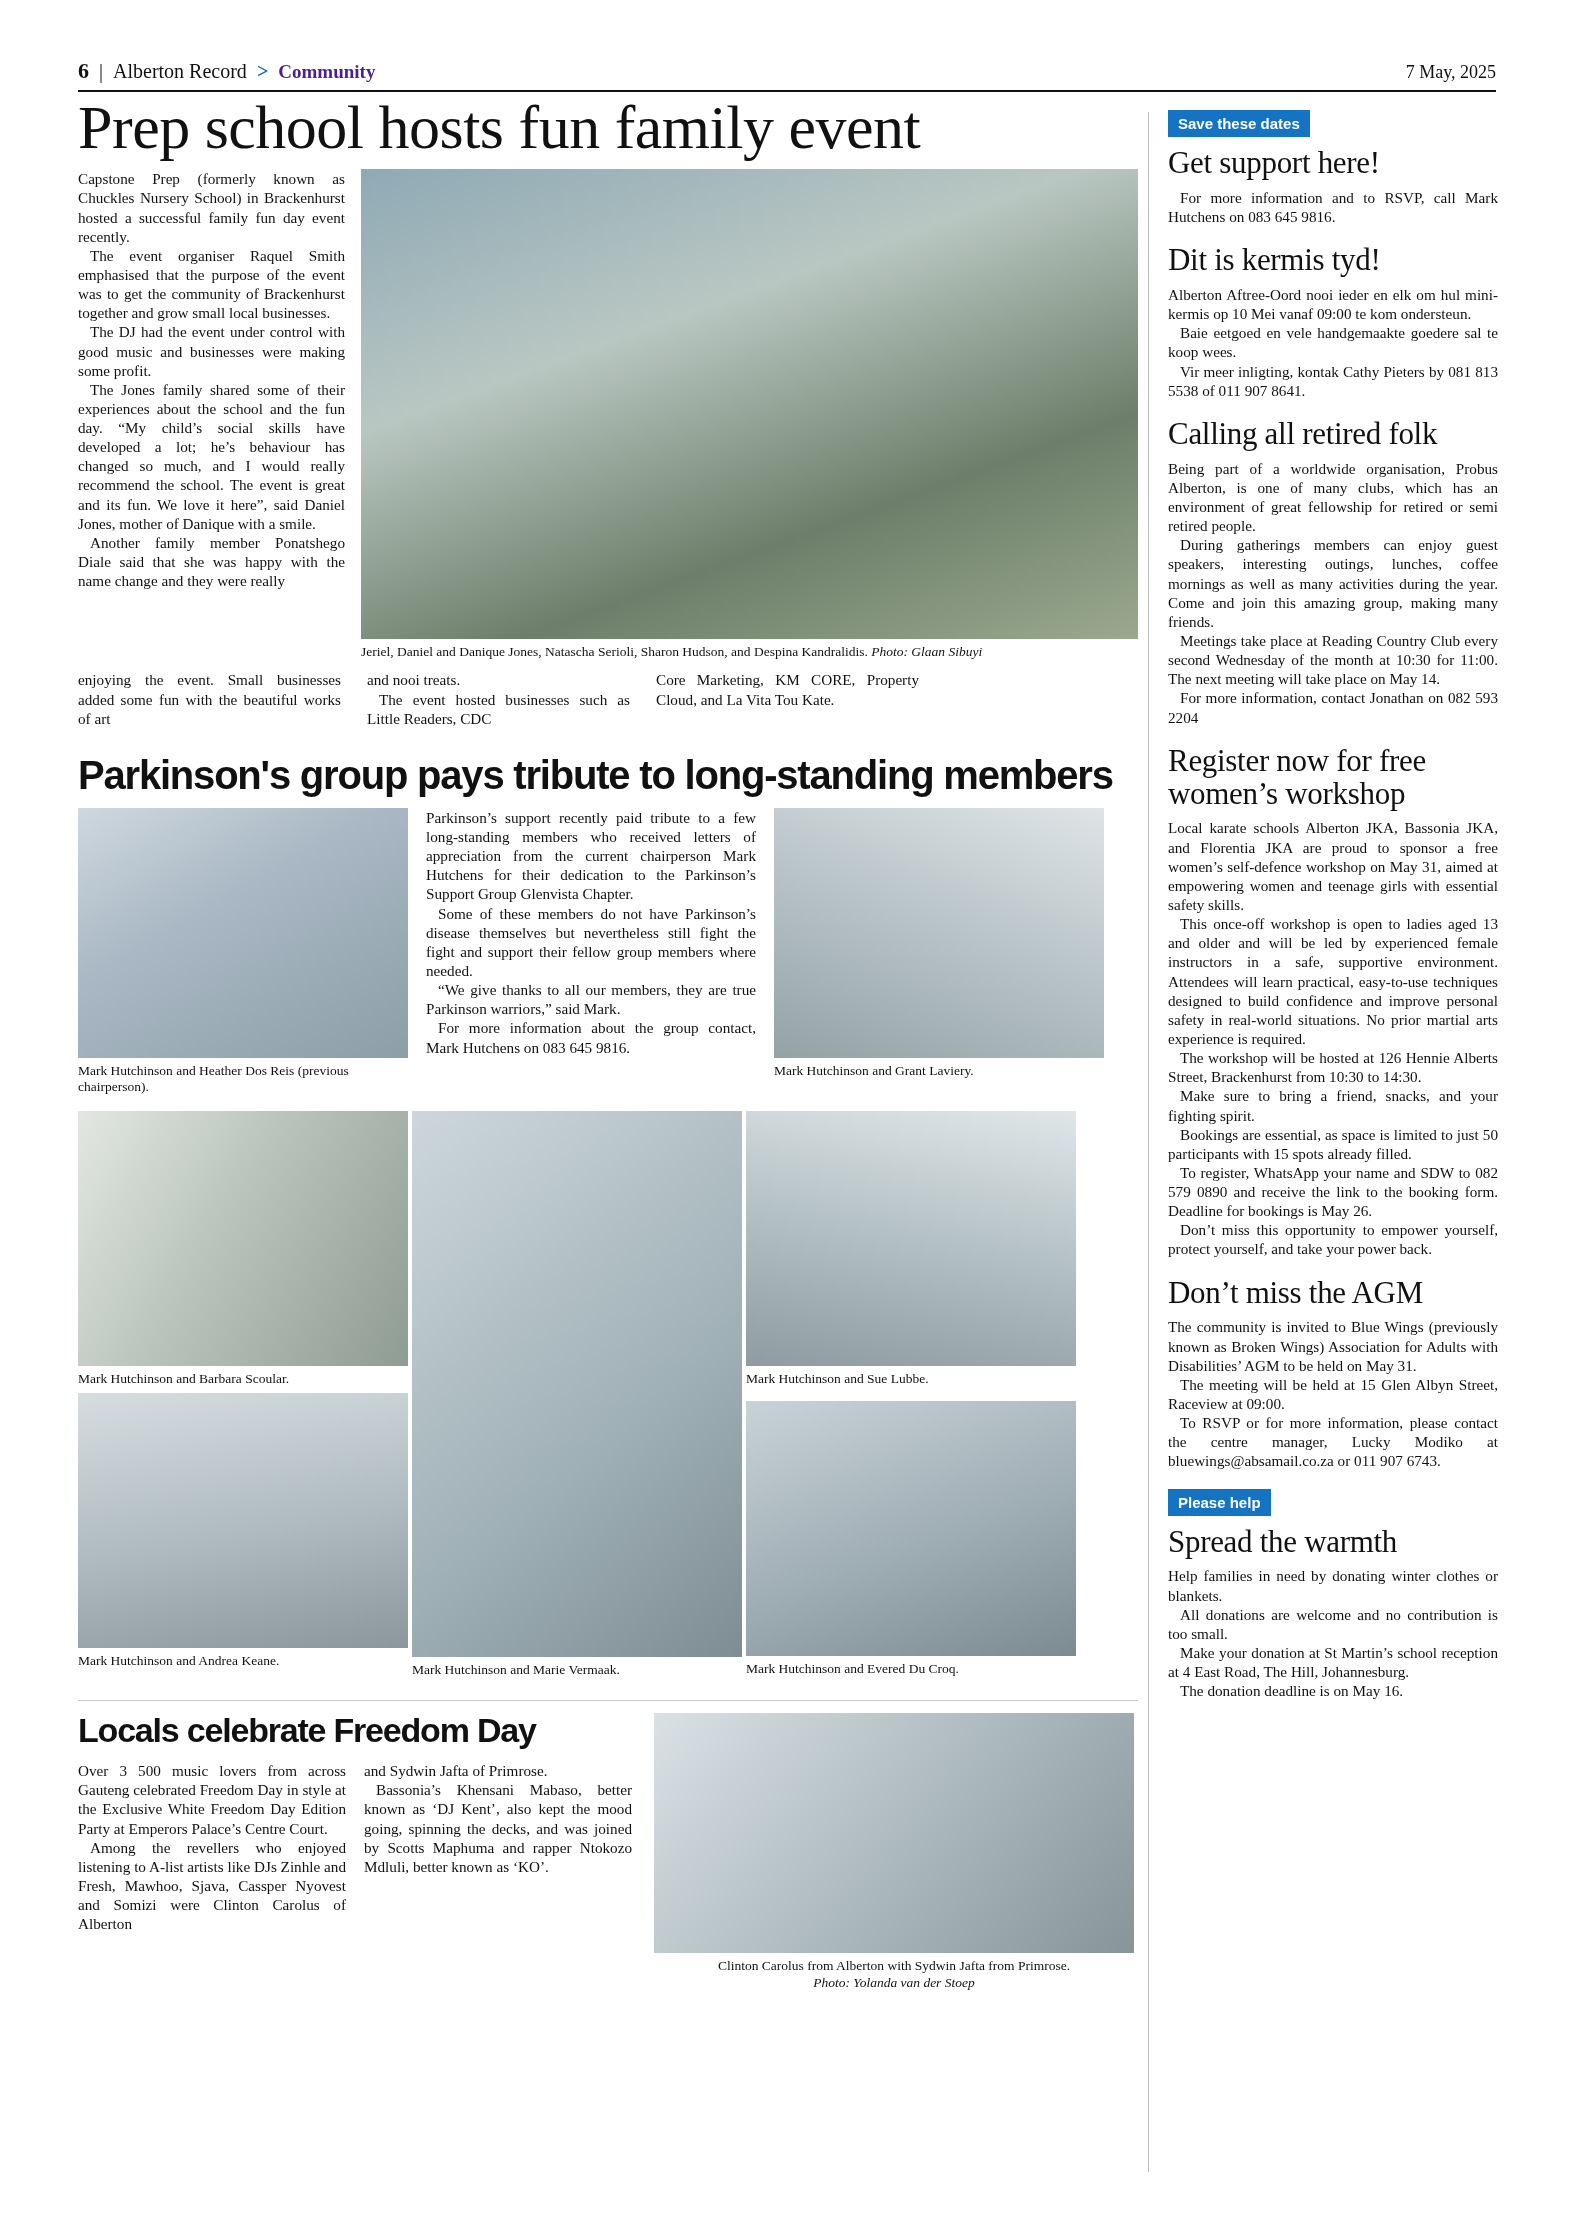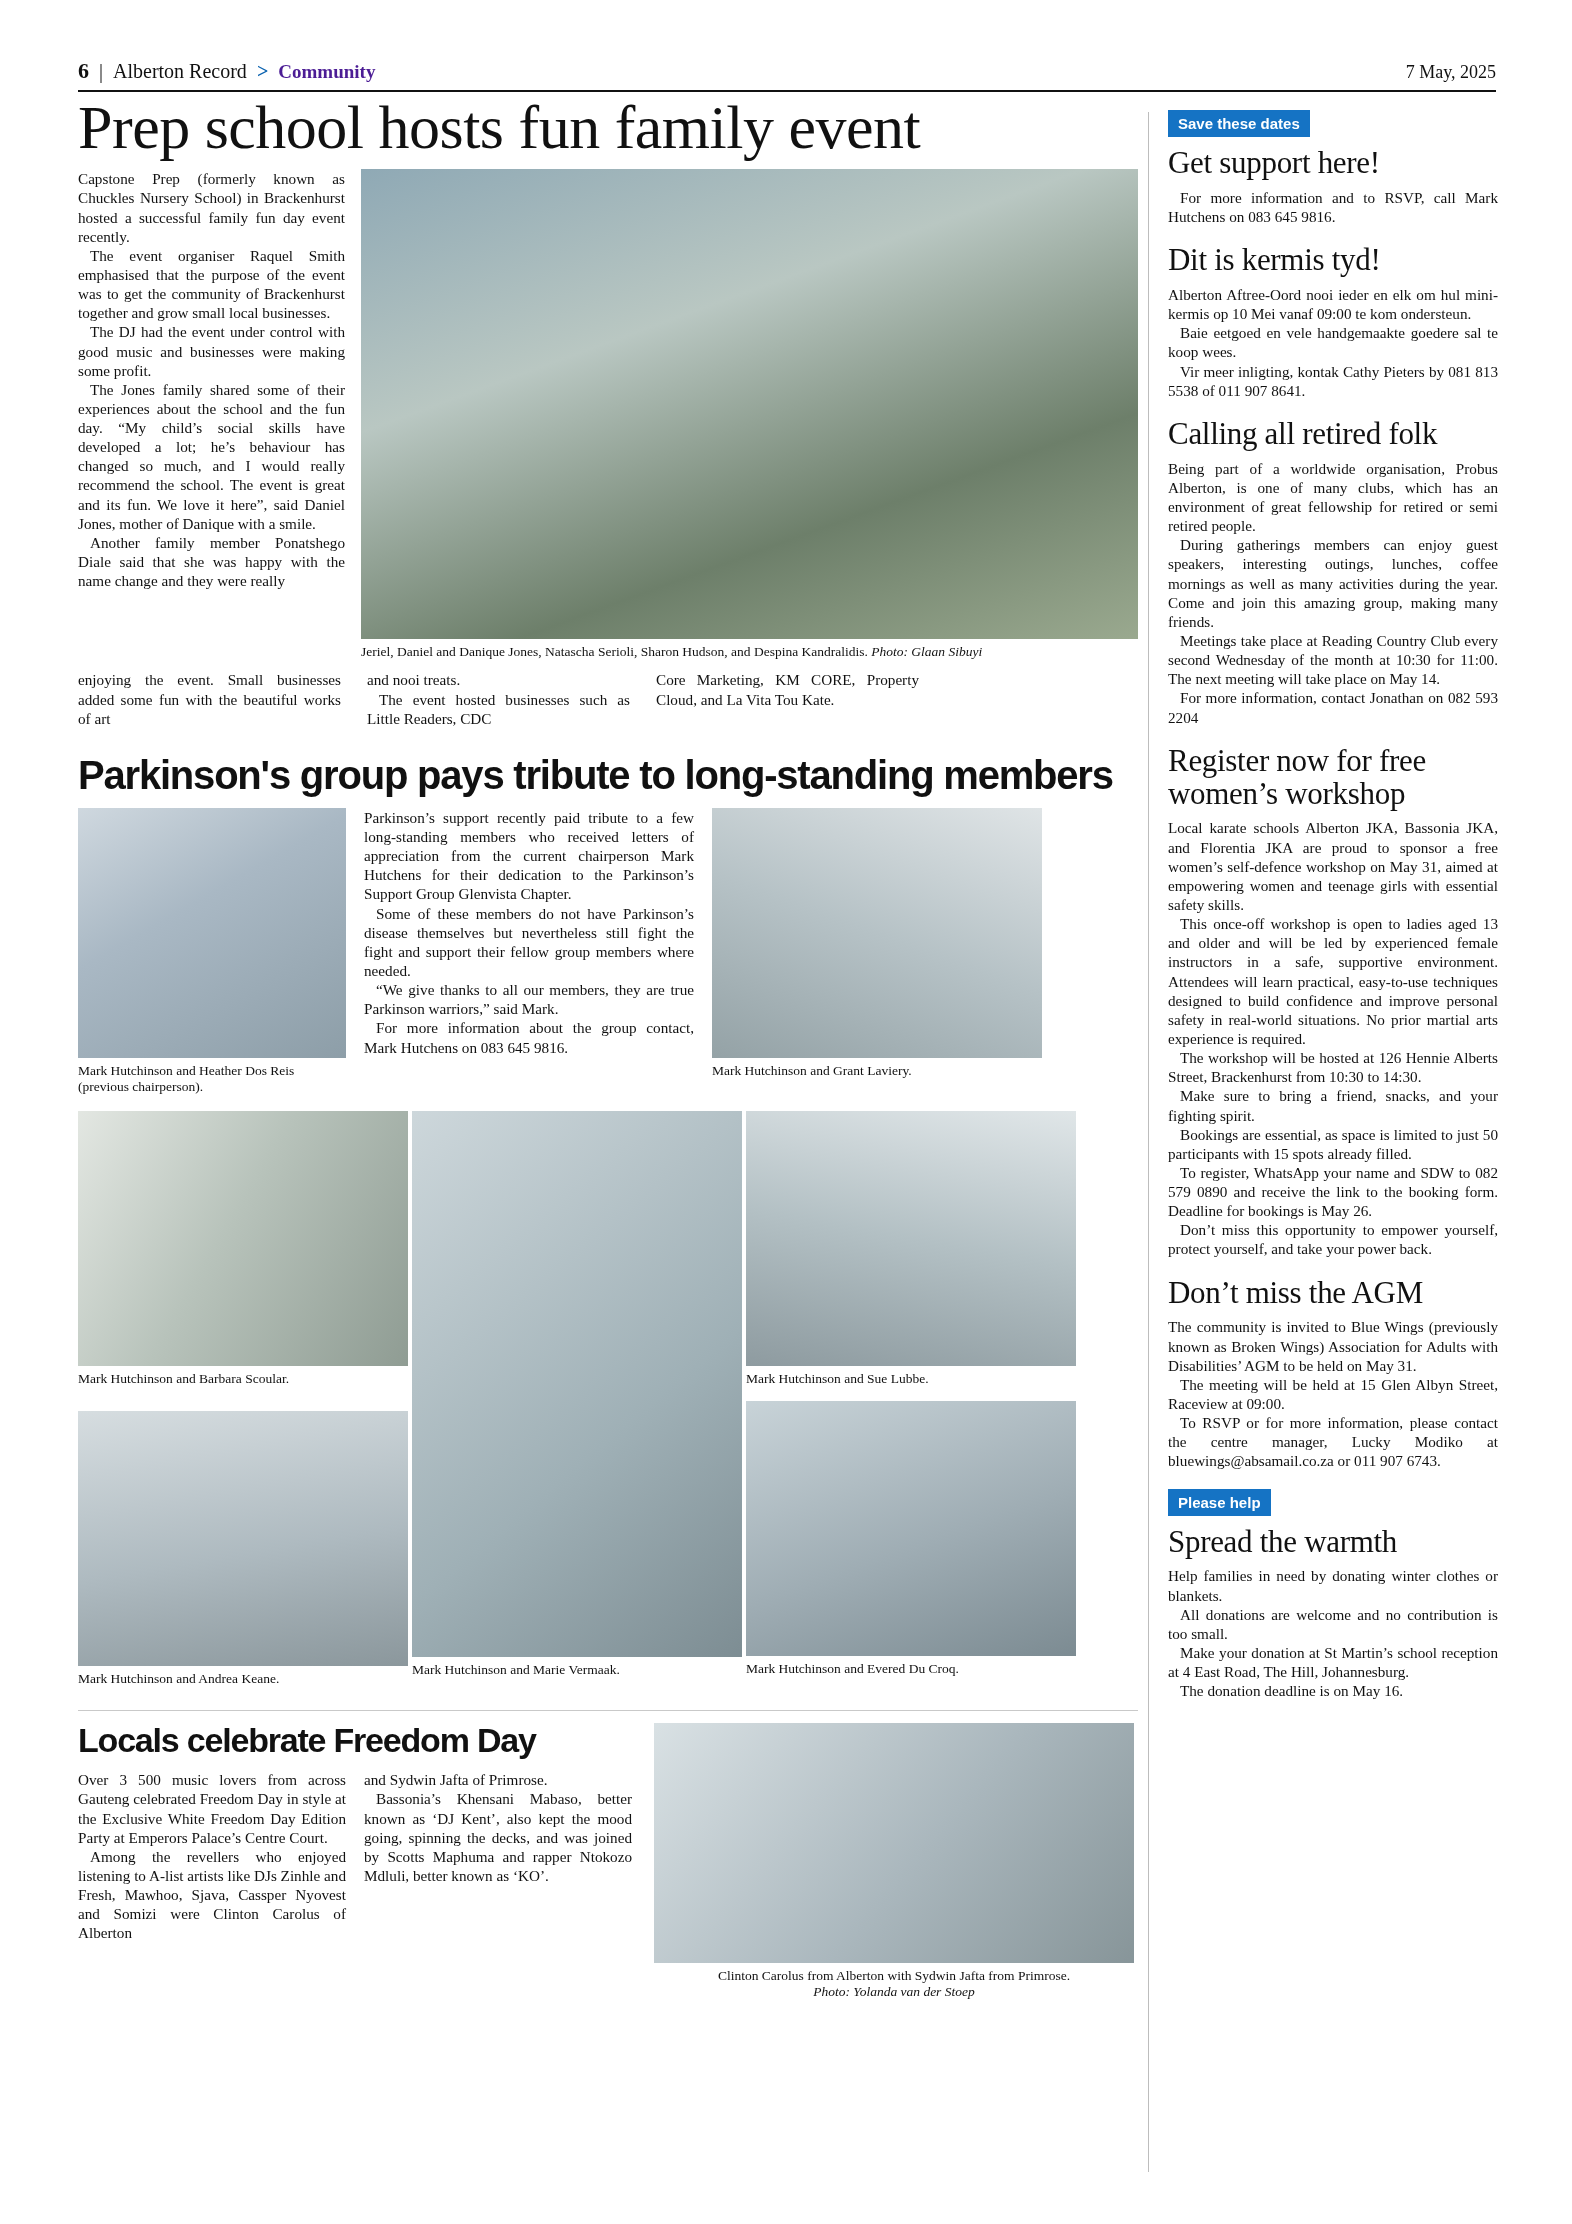--- a/index.html
+++ b/index.html
@@ -70,21 +70,21 @@
     font-family: "Liberation Serif", serif;
   }
   .caption .ital { font-style: italic; }
 
   .s1-lower { display:flex; gap: 26px; margin-top: 10px; }
   .s1-lower .col { width: 263px; }
 
   
   .story2 { margin-top: 26px; }
   .s2-top { display:flex; gap: 18px; }
-  .s2-photoA { width: 268px; }
+  .s2-photoA { width: 330px; }
   .s2-textcol { width: 330px; }
   .s2-photoB { width: 330px; }
 
   .s2-grid { margin-top: 16px; display:flex; gap:4px; }
   .s2-left { width: 330px; }
   .s2-mid  { width: 330px; }
   .s2-right{ width: 330px; }
 
   
   .story3 { margin-top: 22px; border-top: 1px solid #c9c9c9; padding-top:12px; display:flex; gap:16px;}
@@ -200,21 +200,21 @@
           <div class="caption">Mark Hutchinson and Grant Laviery.</div>
         </div>
       </div>
 
       <div class="s2-grid">
         <div class="s2-left">
           <div class="figure">
             <div class="photo ph-d" style="height:255px"></div>
             <div class="caption">Mark Hutchinson and Barbara Scoular.</div>
           </div>
-          <div class="figure" style="margin-top:24px">
+          <div class="figure" style="margin-top:6px">
             <div class="photo ph-e" style="height:255px"></div>
             <div class="caption">Mark Hutchinson and Andrea Keane.</div>
           </div>
         </div>
 
         <div class="s2-mid figure">
           <div class="photo ph-f" style="height:546px"></div>
           <div class="caption">Mark Hutchinson and Marie Vermaak.</div>
         </div>
 

